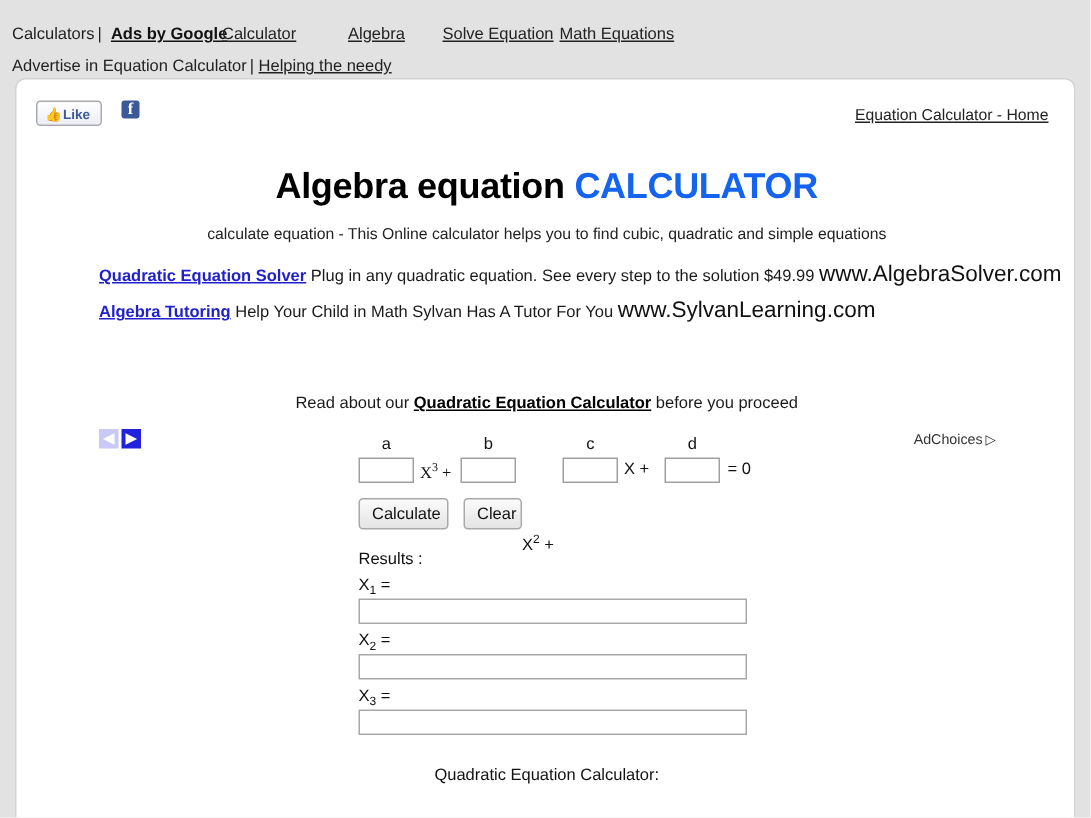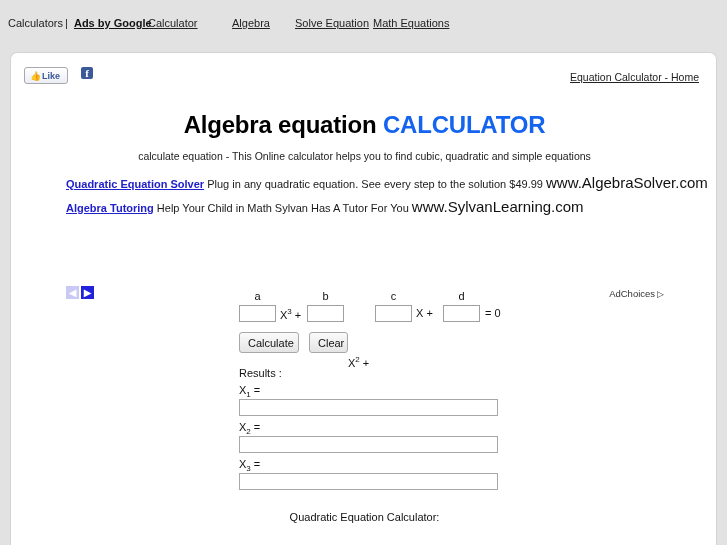--- a/index.html
+++ b/index.html
@@ -306,21 +306,21 @@
   .term-text sup {
     font-size: 8px;
     vertical-align: super;
   }
 
   #g-a { left: 0; }
   #g-b { left: 68px; }
   #g-c { left: 136px; }
   #g-d { left: 204px; }
 
-  #t-a { left: 41px; }
+  #t-a { left: 41px; font-family: Liberation Serif, serif; }
   #t-b { left: 109px; margin-top: 48px; }
   #t-c { left: 177px; }
   #t-d { left: 246px; }
 
   
   #buttons {
     position: absolute;
     left: 228px;
     top: 279px;
   }
@@ -403,20 +403,23 @@
   <div class="topline" id="topline-1">
     <span class="plainlbl">Calculators</span><span class="sep">|</span>
     <span class="adsby">Ads by Google</span>
   </div>
 
   <a class="navlink" id="nav-calculator">Calculator</a>
   <a class="navlink" id="nav-algebra">Algebra</a>
   <a class="navlink" id="nav-solve">Solve Equation</a>
   <a class="navlink" id="nav-matheq">Math Equations</a>
 
+  <div class="topline" id="topline-2">
+    <span class="plainlbl">Advertise in Equation Calculator</span><span class="sep">|</span><a class="navlink">Helping the needy</a>
+  </div>
 
 </div>
 
 <div id="panel">
 
   <div id="fb-widget">
     <div id="fb-like-btn">
       <span id="fb-thumb">👍</span>
       <span id="fb-like-label">Like</span>
     </div>
@@ -433,20 +436,21 @@
     <div class="ad-row"><a class="ad-title">Algebra Tutoring</a><span class="ad-desc"> Help Your Child in Math Sylvan Has A Tutor For You </span><span class="ad-url">www.SylvanLearning.com</span></div>
   </div>
 
   <div id="ad-pager">
     <div class="pager-btn" id="pager-prev">◀</div>
     <div class="pager-btn" id="pager-next">▶</div>
   </div>
 
   <div id="adchoices"><span>AdChoices</span><span id="adchoices-icon">▷</span></div>
 
+  <div id="readabout"><span>Read about our </span><a id="readabout-link">Quadratic Equation Calculator</a><span> before you proceed</span></div>
 
   <div id="equation-row">
 
     <div class="coef-group" id="g-a">
       <div class="coef-label">a</div>
       <input class="coef-input" value="" style="">
     </div>
     <div class="term-text" id="t-a">X<sup>3</sup><span> +</span></div>
 
     <div class="coef-group" id="g-b">

